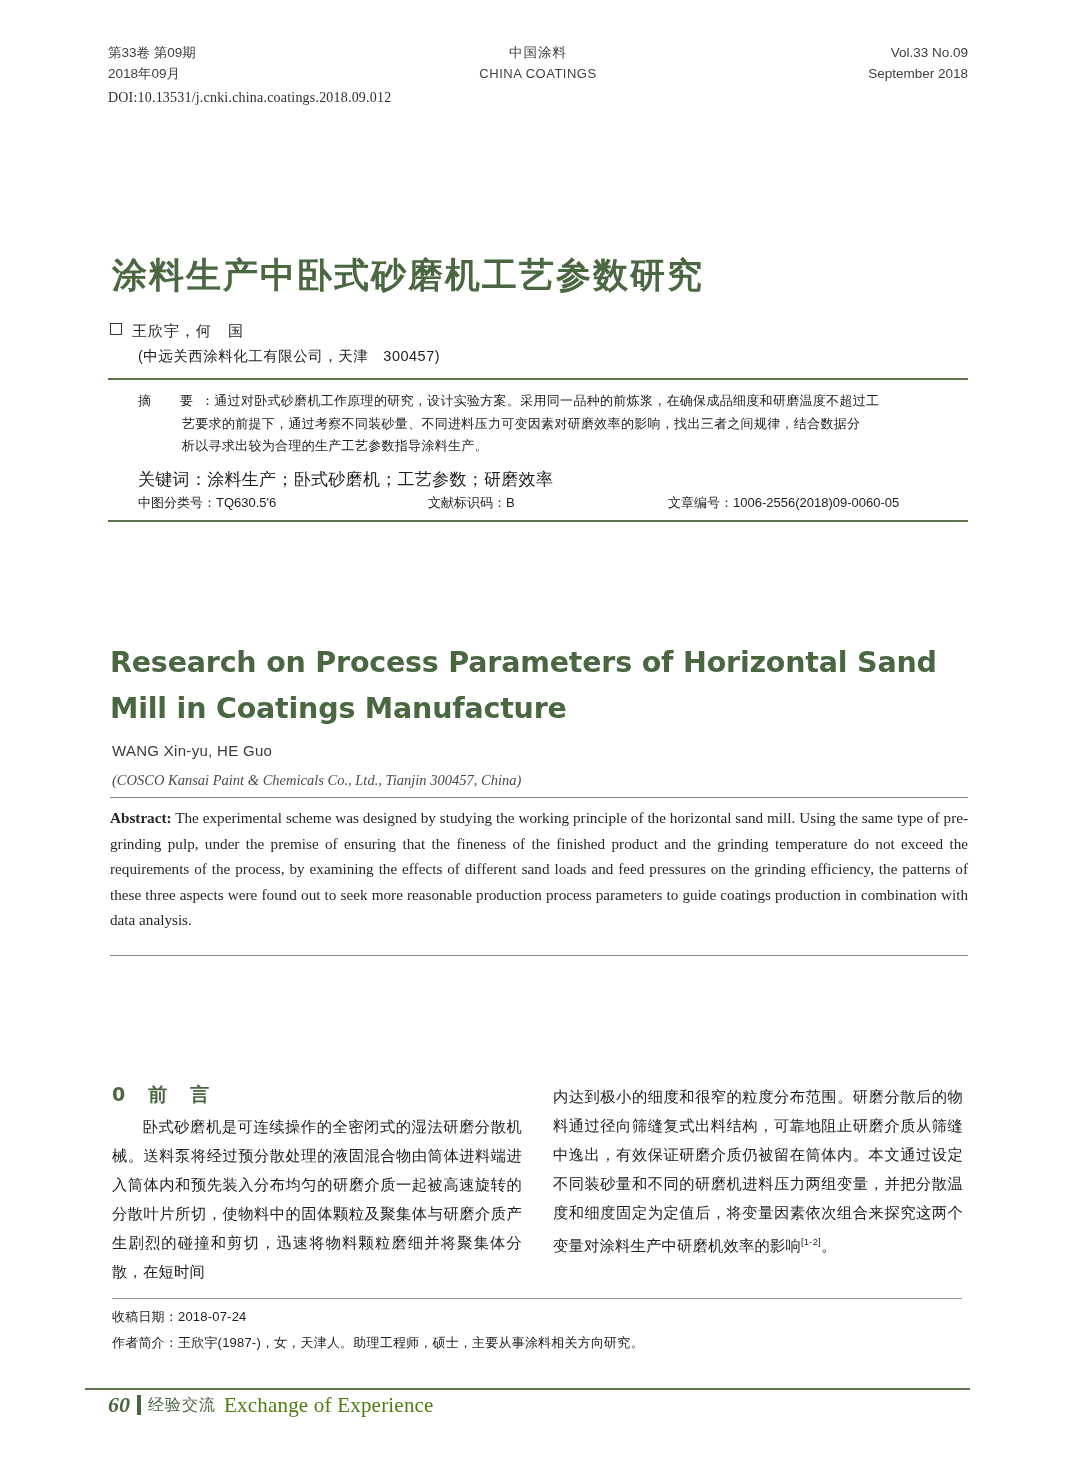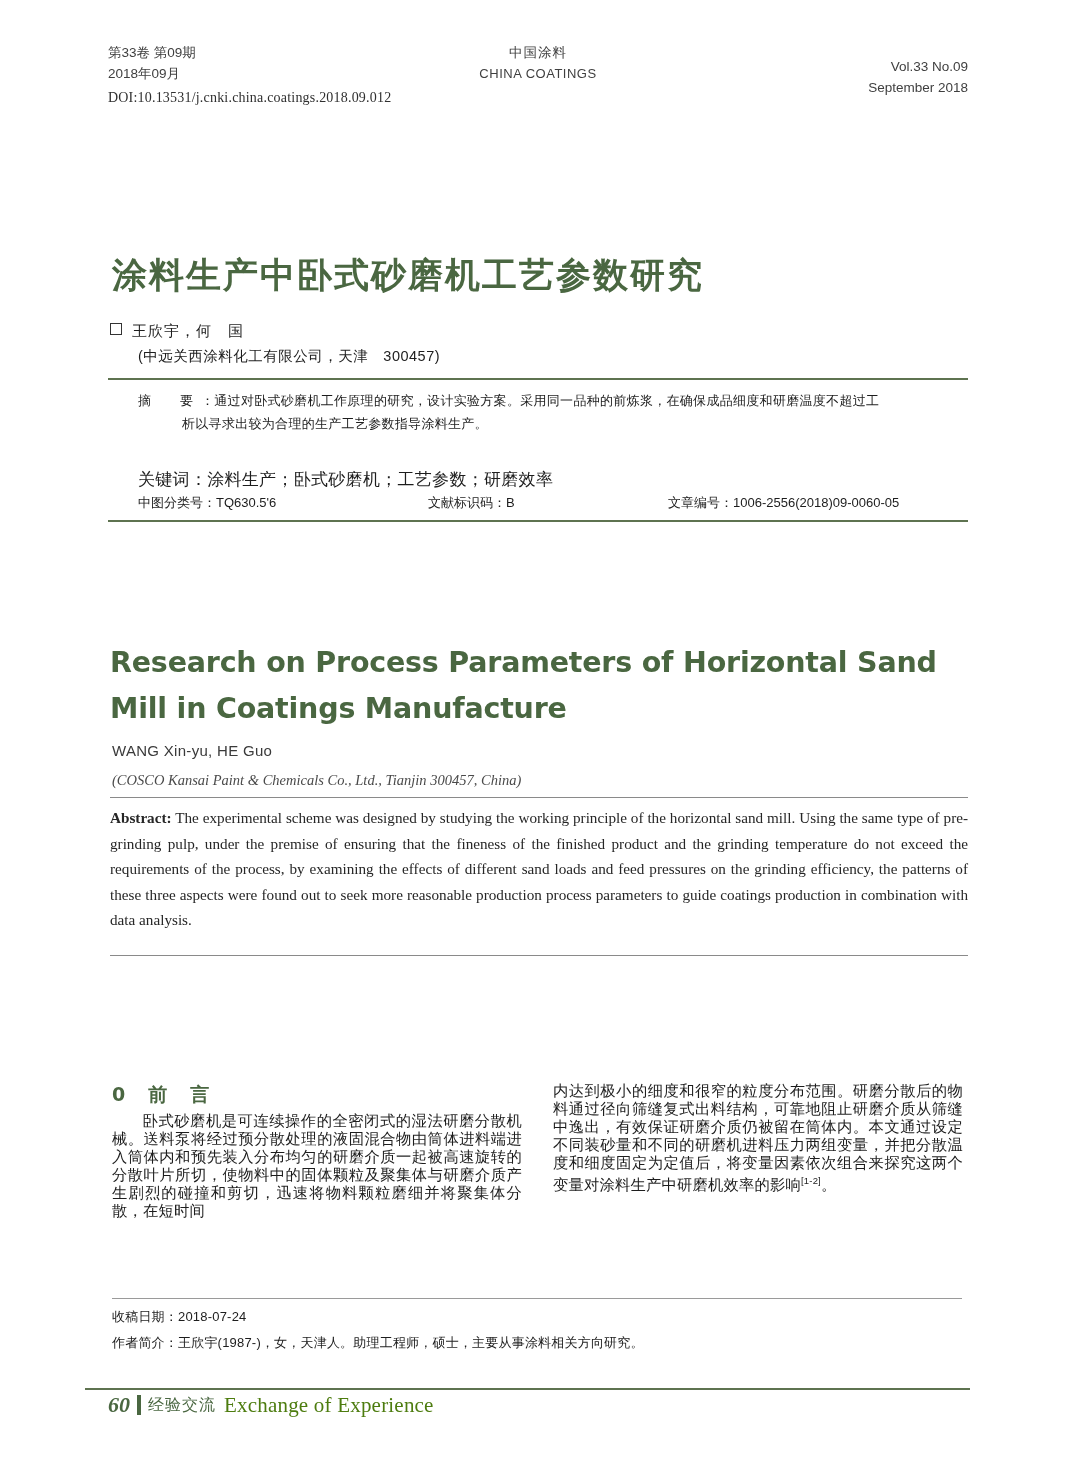--- a/index.html
+++ b/index.html
@@ -33,21 +33,21 @@
     font-size: 13.5px;
     color: #3f3f3f;
   }
   .header .hcol {
     position: absolute;
     line-height: 21px;
     white-space: nowrap;
   }
   .hleft { left: 0; top: 0; }
   .hcenter { left: 50%; transform: translateX(-50%); top: 0; text-align: center; }
-  .hright { right: 0; top: 0; text-align: right; margin-top: 14px; }
+  .hright { right: 0; top: 0; text-align: right; }
   .hcenter .cn { letter-spacing: 1px; }
   .hcenter .en { letter-spacing: 0.5px; font-size: 13px; }
   .hright div { text-align: right; }
 
   .doi {
     position: absolute;
     left: 108px;
     top: 90px;
     font-family: "Liberation Serif", serif;
     font-size: 14px;
@@ -215,21 +215,21 @@
     font-family: "DejaVu Sans", sans-serif;
     font-weight: bold;
     font-size: 19px;
     color: #4a6741;
     letter-spacing: 2px;
   }
   .col {
     position: absolute;
     width: 410px;
     font-size: 15.3px;
-    line-height: 18px;
+    line-height: 29px;
     color: #1d1d1d;
     text-align: justify;
     letter-spacing: 0.2px;
   }
   .col-left { left: 112px; top: 1112px; }
   .col-right { left: 553px; top: 1082px; }
   .indent2 { text-indent: 2em; }
   sup { font-size: 9.5px; vertical-align: super; }
 
   
@@ -315,20 +315,21 @@
 
   <div class="authors-cn">
     <span class="sq"></span><span>王欣宇，何　国</span>
   </div>
   <div class="affil-cn">(中远关西涂料化工有限公司，天津　300457)</div>
 
   <div class="rule rule-top"></div>
 
   <div class="abstract-cn">
     <div class="abs-line"><span class="lbl">摘　要</span><span>：通过对卧式砂磨机工作原理的研究，设计实验方案。采用同一品种的前炼浆，在确保成品细度和研磨温度不超过工</span></div>
+    <div class="abs-line abs-indent">艺要求的前提下，通过考察不同装砂量、不同进料压力可变因素对研磨效率的影响，找出三者之间规律，结合数据分</div>
     <div class="abs-line abs-indent">析以寻求出较为合理的生产工艺参数指导涂料生产。</div>
   </div>
 
   <div class="keywords-cn">关键词：涂料生产；卧式砂磨机；工艺参数；研磨效率</div>
 
   <div class="codes-row">
     <span class="c1">中图分类号：TQ630.5'6</span>
     <span class="c2">文献标识码：B</span>
     <span class="c3">文章编号：1006-2556(2018)09-0060-05</span>
   </div>

